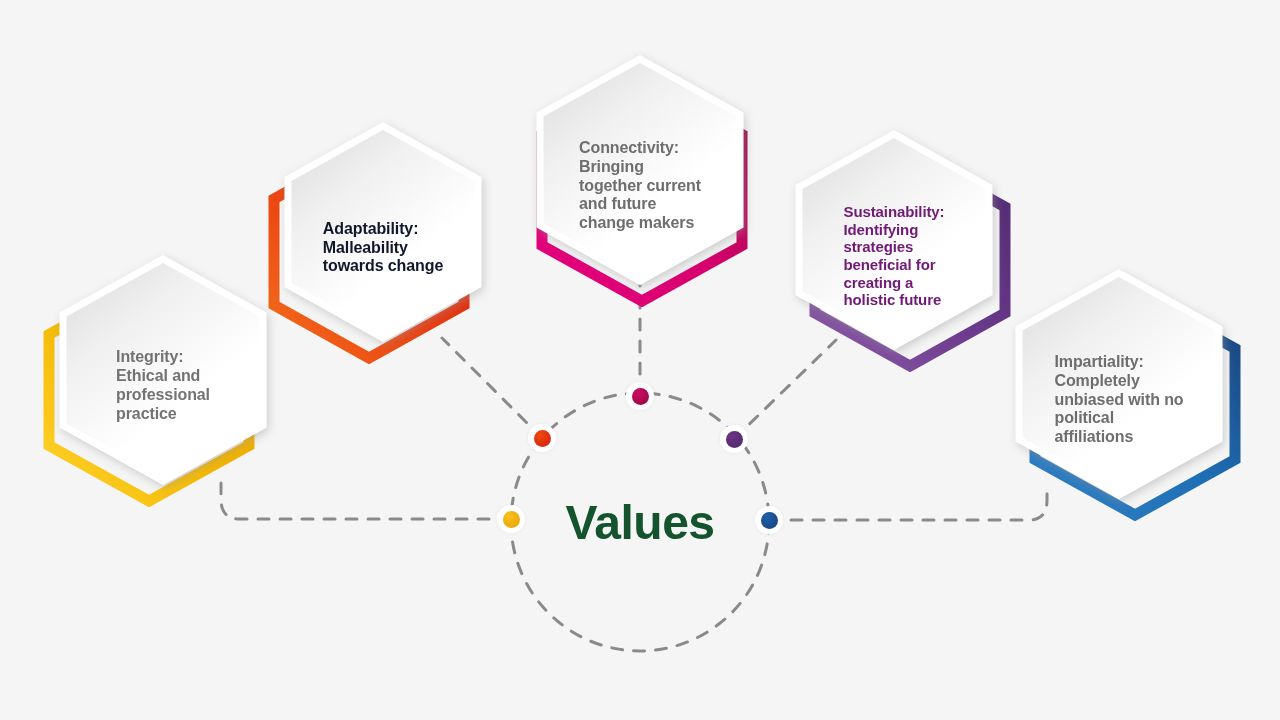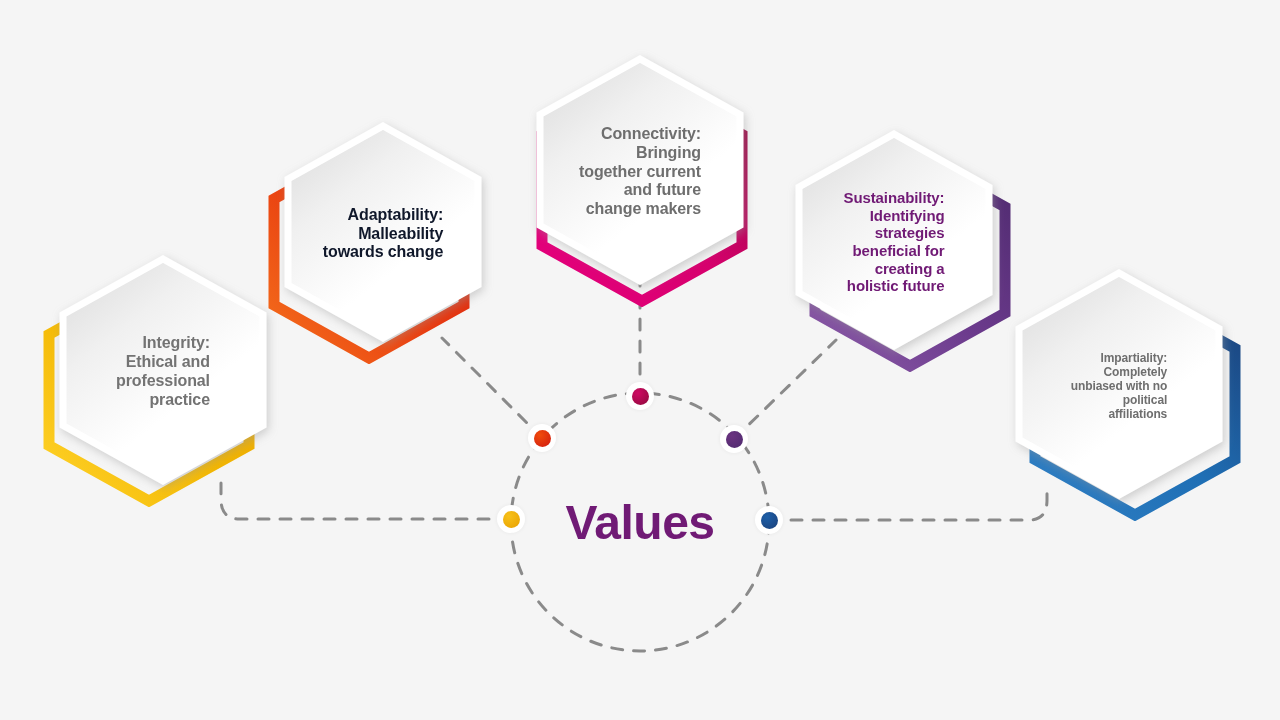--- a/index.html
+++ b/index.html
@@ -36,25 +36,25 @@
     top: 0;
   }
   .hex-face {
     position: absolute;
     left: 0;
     top: 0;
   }
   .hex-label {
     position: absolute;
     left: 0;
-    top: 2px;
+    top: 16px;
     display: flex;
     align-items: center;
     justify-content: center;
-    text-align: right;
+    text-align: left;
     color: #6e6e6e;
     font-weight: bold;
     line-height: 1.18;
     letter-spacing: -0.1px;
     white-space: pre-line;
     pointer-events: none;
   }
   
   #center-title {
     position: absolute;
@@ -233,29 +233,29 @@
               <stop offset="0.35" stop-color="#f0f0f0"></stop>
               <stop offset="0.72" stop-color="#ffffff"></stop>
               <stop offset="1" stop-color="#ffffff"></stop>
             </linearGradient>
             <filter id="sh-impartiality" x="-30%" y="-30%" width="180%" height="180%">
               <feDropShadow dx="2" dy="3" stdDeviation="5" flood-color="#9a9a9a" flood-opacity="0.45"></feDropShadow>
             </filter>
           </defs>
           <polygon points="100.0,0.0 200.0,55.5 200.0,166.5 100.0,222.0 0.0,166.5 0.0,55.5" transform="translate(26,26)" fill="url(#face-impartiality)" stroke="#ffffff" stroke-width="7" filter="url(#sh-impartiality)"></polygon>
         </svg>
-        <div class="hex-label" style="width: 252px; height: 274px; font-size: 12px; color: rgb(110, 110, 110); padding: 0px 42px; box-sizing: border-box;">Impartiality:
+        <div class="hex-label" style="width: 252px; height: 274px; font-size: 16px; color: rgb(110, 110, 110); padding: 0px 42px; box-sizing: border-box;">Impartiality:
 Completely
 unbiased with no
 political
 affiliations</div>
       </div>
     </div>
 
-  <div id="center-title" style="left: 640px; top: 522px; transform: translate(-50%, -50%); color: #701a75;">Values</div>
+  <div id="center-title" style="left: 640px; top: 522px; transform: translate(-50%, -50%); color: #14532d;">Values</div>
 
   <div id="dots-layer">
       <div class="hub-dot" style="width: 28px; height: 28px; left: 497px; top: 505px;">
         <i style="width: 17px; height: 17px; background: radial-gradient(circle at 35% 30%, rgb(247, 193, 26), rgb(232, 160, 0));"></i>
       </div>
       <div class="hub-dot" style="width: 28px; height: 28px; left: 528px; top: 424px;">
         <i style="width: 17px; height: 17px; background: radial-gradient(circle at 35% 30%, rgb(240, 75, 12), rgb(208, 26, 16));"></i>
       </div>
       <div class="hub-dot" style="width: 28px; height: 28px; left: 626px; top: 382px;">
         <i style="width: 17px; height: 17px; background: radial-gradient(circle at 35% 30%, rgb(207, 10, 99), rgb(142, 10, 60));"></i>

